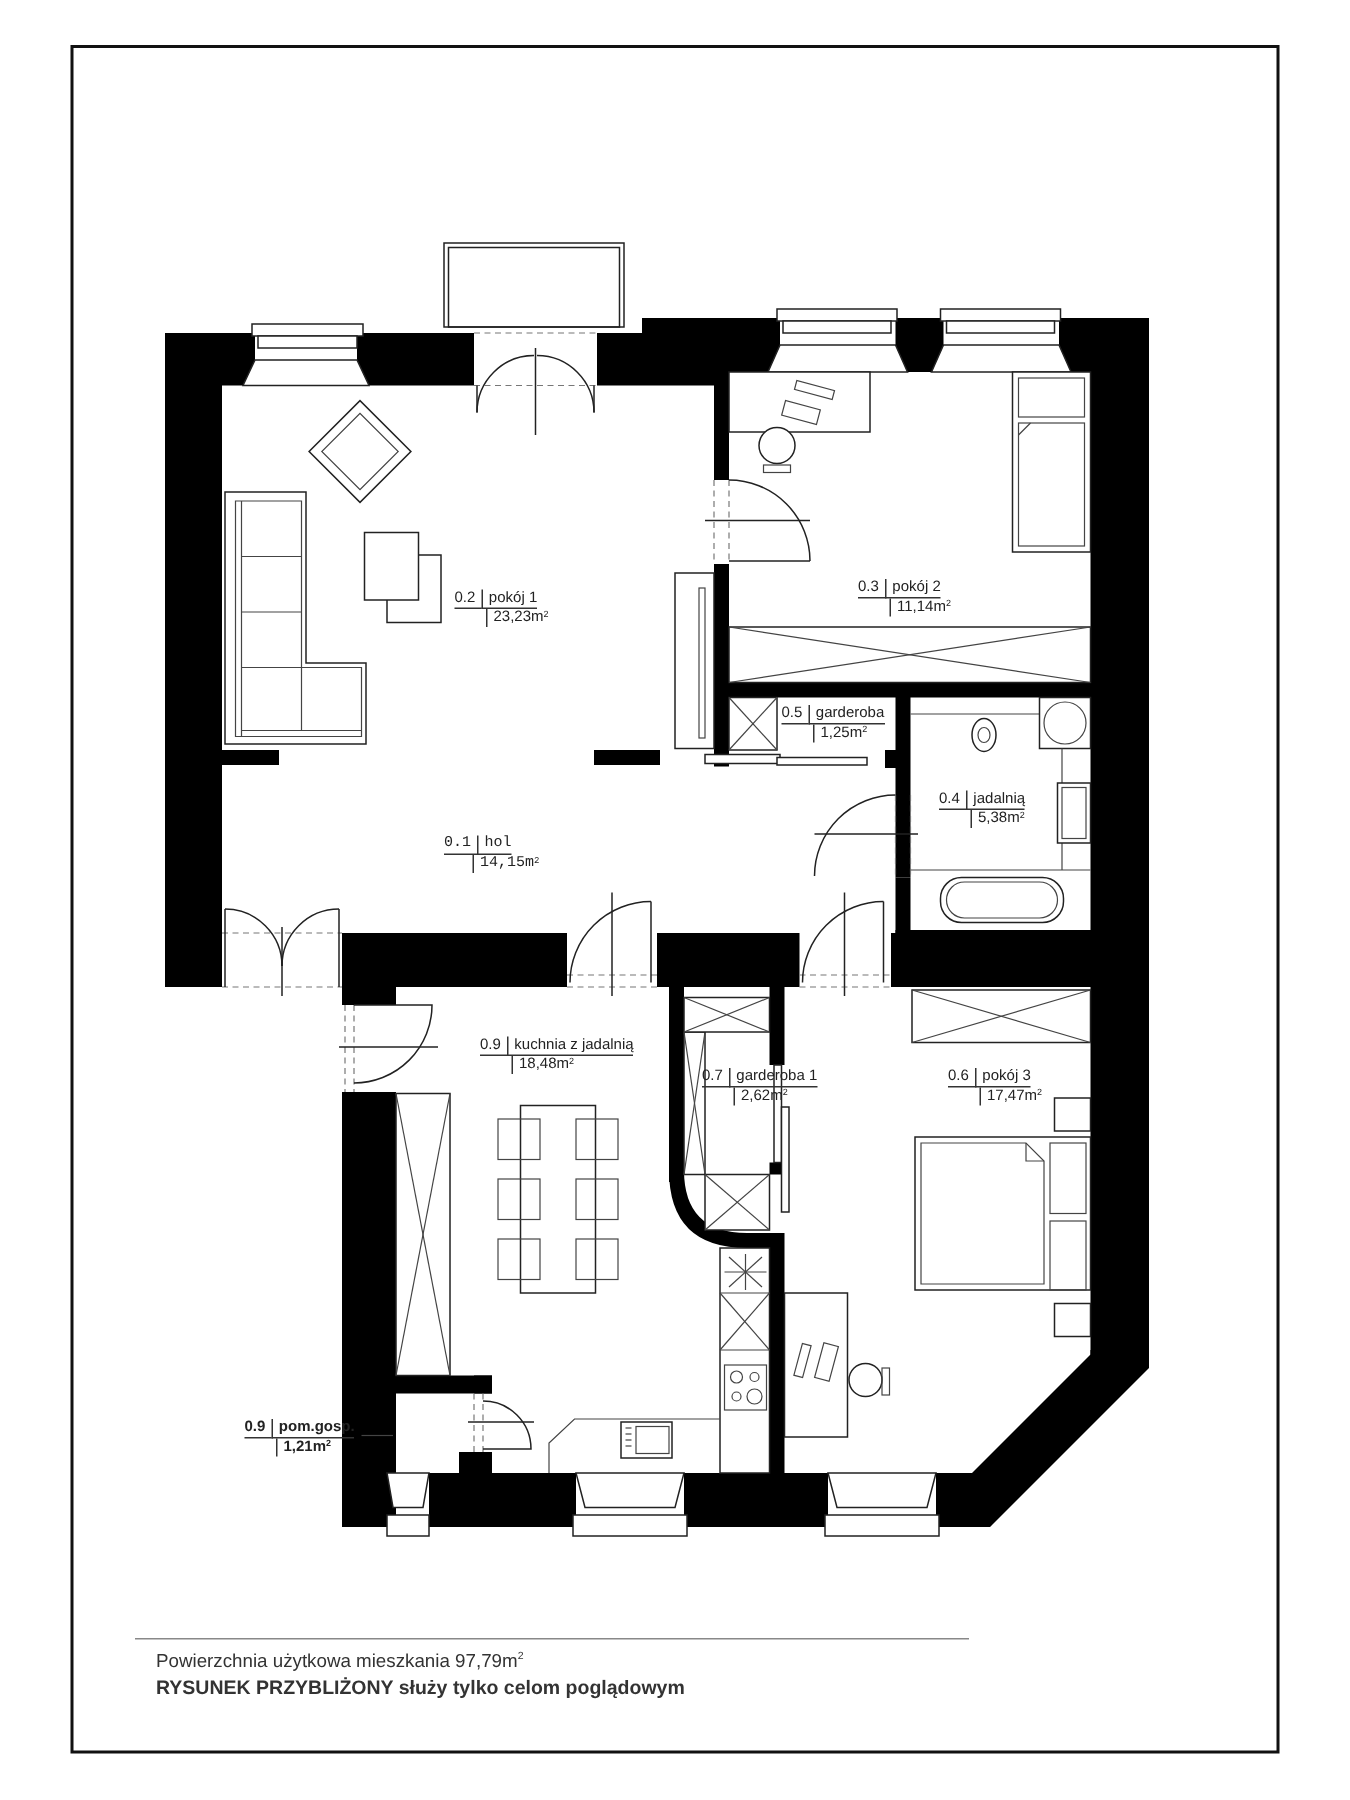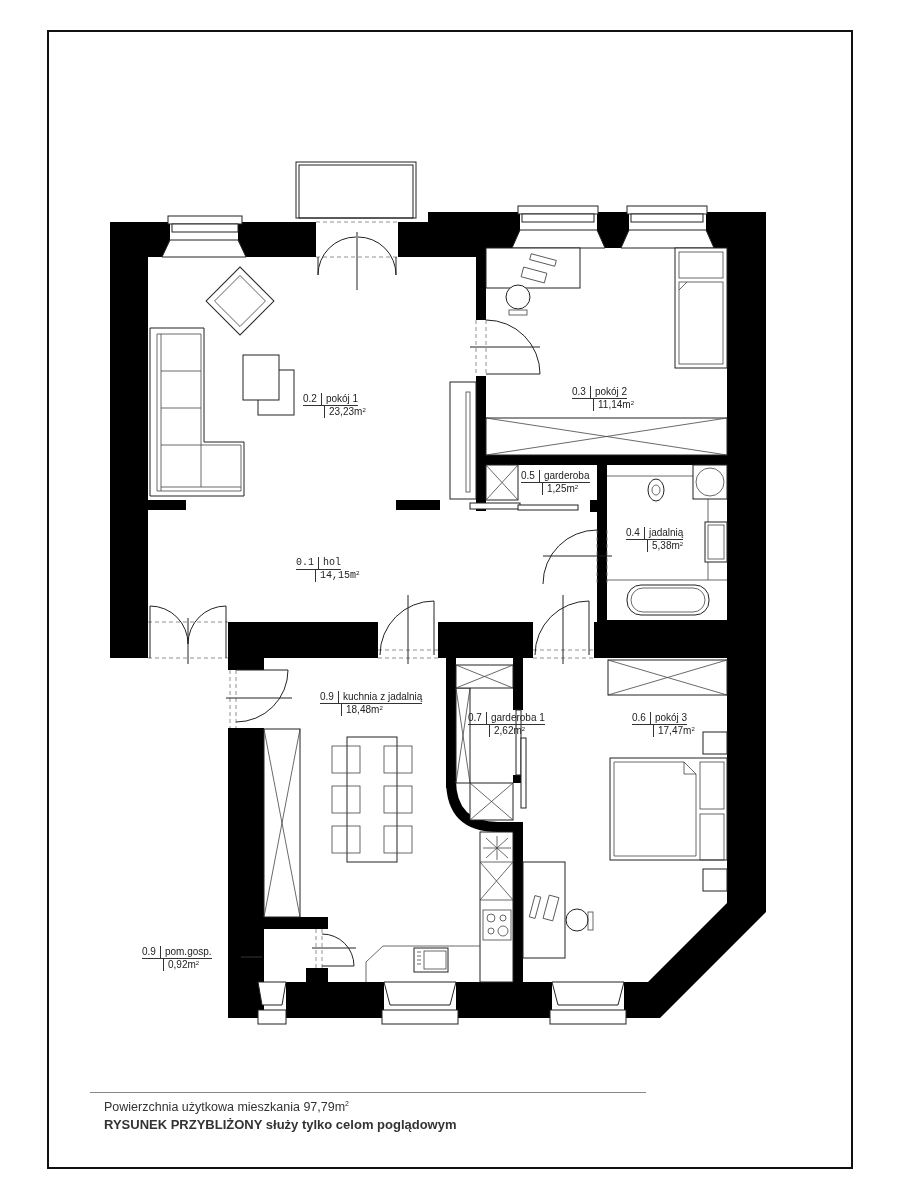--- a/index.html
+++ b/index.html
@@ -323,20 +323,20 @@
   <span class="area" style="margin-left:21px;"><span>17,47</span><span>m</span><sup>2</sup></span>
 </div>
 <div class="room-label" style="left:468px;top:712px;">
   <span class="num">0.7</span><span class="name">garderoba 1</span>
   <span class="area" style="margin-left:21px;"><span>2,62</span><span>m</span><sup>2</sup></span>
 </div>
 <div class="room-label" style="left:320px;top:691px;">
   <span class="num">0.9</span><span class="name">kuchnia z jadalnią</span>
   <span class="area" style="margin-left:21px;"><span>18,48</span><span>m</span><sup>2</sup></span>
 </div>
-<div class="room-label" style="left:142px;top:946px;">
+<div class="room-label" style="left:163px;top:946px;font-weight:bold;">
   <span class="num">0.9</span><span class="name">pom.gosp.</span>
-  <span class="area" style="margin-left:21px;"><span>0,92</span><span>m</span><sup>2</sup></span>
+  <span class="area" style="margin-left:21px;"><span>1,21</span><span>m</span><sup>2</sup></span>
 </div>
 
 <div class="footer-rule"></div>
 <div class="footer-main"><span>Powierzchnia użytkowa mieszkania 97,79m</span><sup>2</sup></div>
 <div class="footer-sub">RYSUNEK PRZYBLIŻONY służy tylko celom poglądowym</div>
 
 </body></html>

